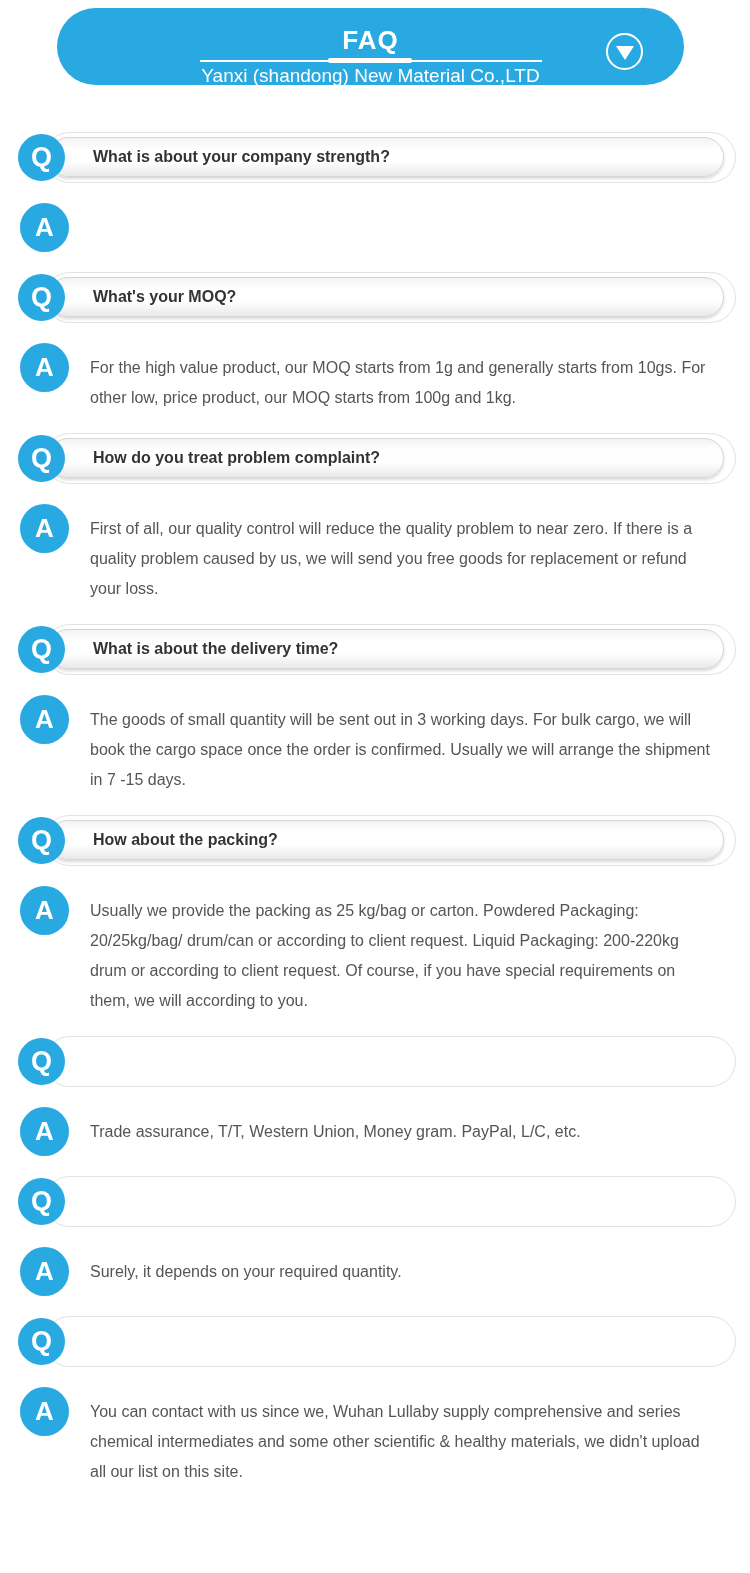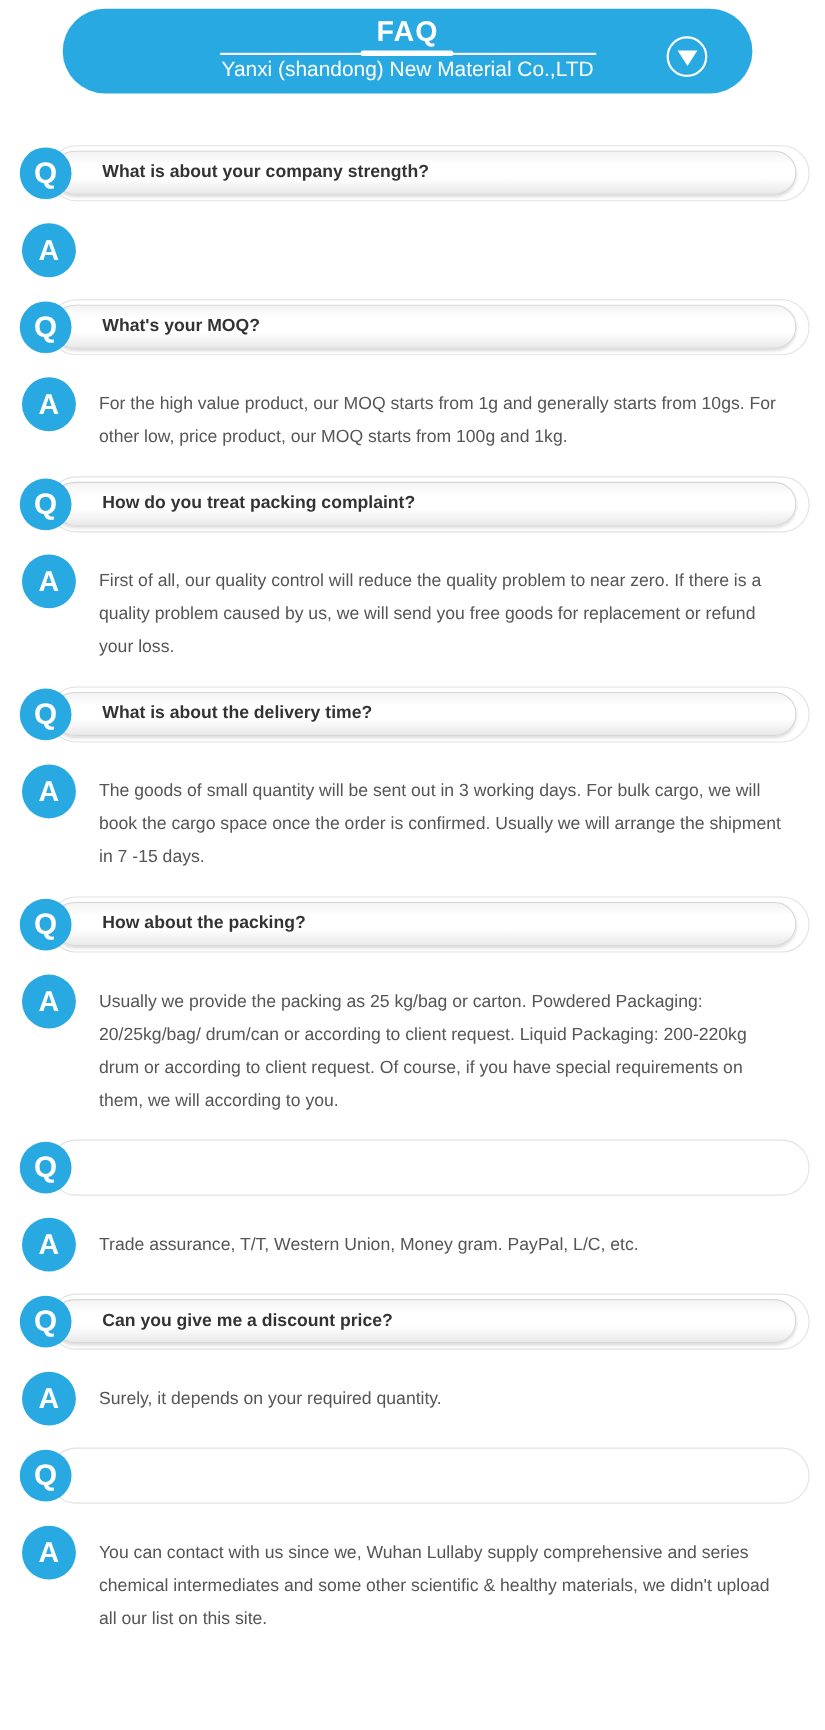--- a/index.html
+++ b/index.html
@@ -7,21 +7,21 @@
   html,body { background:#ffffff; }
   body {
     width:750px; min-height:1573px; margin:0 auto;
     font-family:"Liberation Sans","DejaVu Sans",sans-serif;
   }
   
   .faq-header {
     position:relative; margin:8px 0 0 57px; width:627px; height:77px;
     background:var(--accent); border-radius:40px; color:#fff; text-align:center;
   }
-  .header-title { font-size:26px; font-weight:bold; padding-top:5px; letter-spacing:1px; }
+  .header-title { font-size:26px; font-weight:bold; padding-top:17px; letter-spacing:1px; }
   .header-divider { position:relative; width:342px; height:5px; margin:2px auto 2px; }
   .header-divider .thin  { position:absolute; top:2px; left:0; right:0; height:2px; background:#fff; }
   .header-divider .thick { position:absolute; top:0;  left:128px; width:84px; height:5px; background:#fff; border-radius:2px; }
   .header-subtitle { font-size:19px; font-weight:400; }
   .collapse-btn {
     position:absolute; right:41px; top:25px; width:37px; height:37px;
     border:2px solid #fff; border-radius:50%; background:transparent;
     display:flex; align-items:center; justify-content:center; cursor:pointer;
   }
   .collapse-btn .tri {
@@ -101,21 +101,21 @@
     <div class="a-row">
       <span class="badge a-badge">A</span>
       <p class="a-text">For the high value product, our MOQ starts from 1g and generally starts from 10gs. For other low, price product, our MOQ starts from 100g and 1kg.</p>
     </div>
   </section>
 
   <section class="faq-item">
     <div class="q-row">
       <span class="q-outer"></span>
       <div class="q-bar">
-        <span class="q-text">How do you treat packing complaint?</span>
+        <span class="q-text">How do you treat problem complaint?</span>
       </div>
       <span class="badge q-badge">Q</span>
     </div>
     <div class="a-row">
       <span class="badge a-badge">A</span>
       <p class="a-text">First of all, our quality control will reduce the quality problem to near zero. If there is a quality problem caused by us, we will send you free goods for replacement or refund your loss.</p>
     </div>
   </section>
 
   <section class="faq-item">
@@ -153,23 +153,20 @@
     </div>
     <div class="a-row">
       <span class="badge a-badge">A</span>
       <p class="a-text">Trade assurance, T/T, Western Union, Money gram. PayPal, L/C, etc.</p>
     </div>
   </section>
 
   <section class="faq-item">
     <div class="q-row">
       <span class="q-outer"></span>
-      <div class="q-bar">
-        <span class="q-text">Can you give me a discount price?</span>
-      </div>
       <span class="badge q-badge">Q</span>
     </div>
     <div class="a-row">
       <span class="badge a-badge">A</span>
       <p class="a-text">Surely, it depends on your required quantity.</p>
     </div>
   </section>
 
   <section class="faq-item">
     <div class="q-row">

